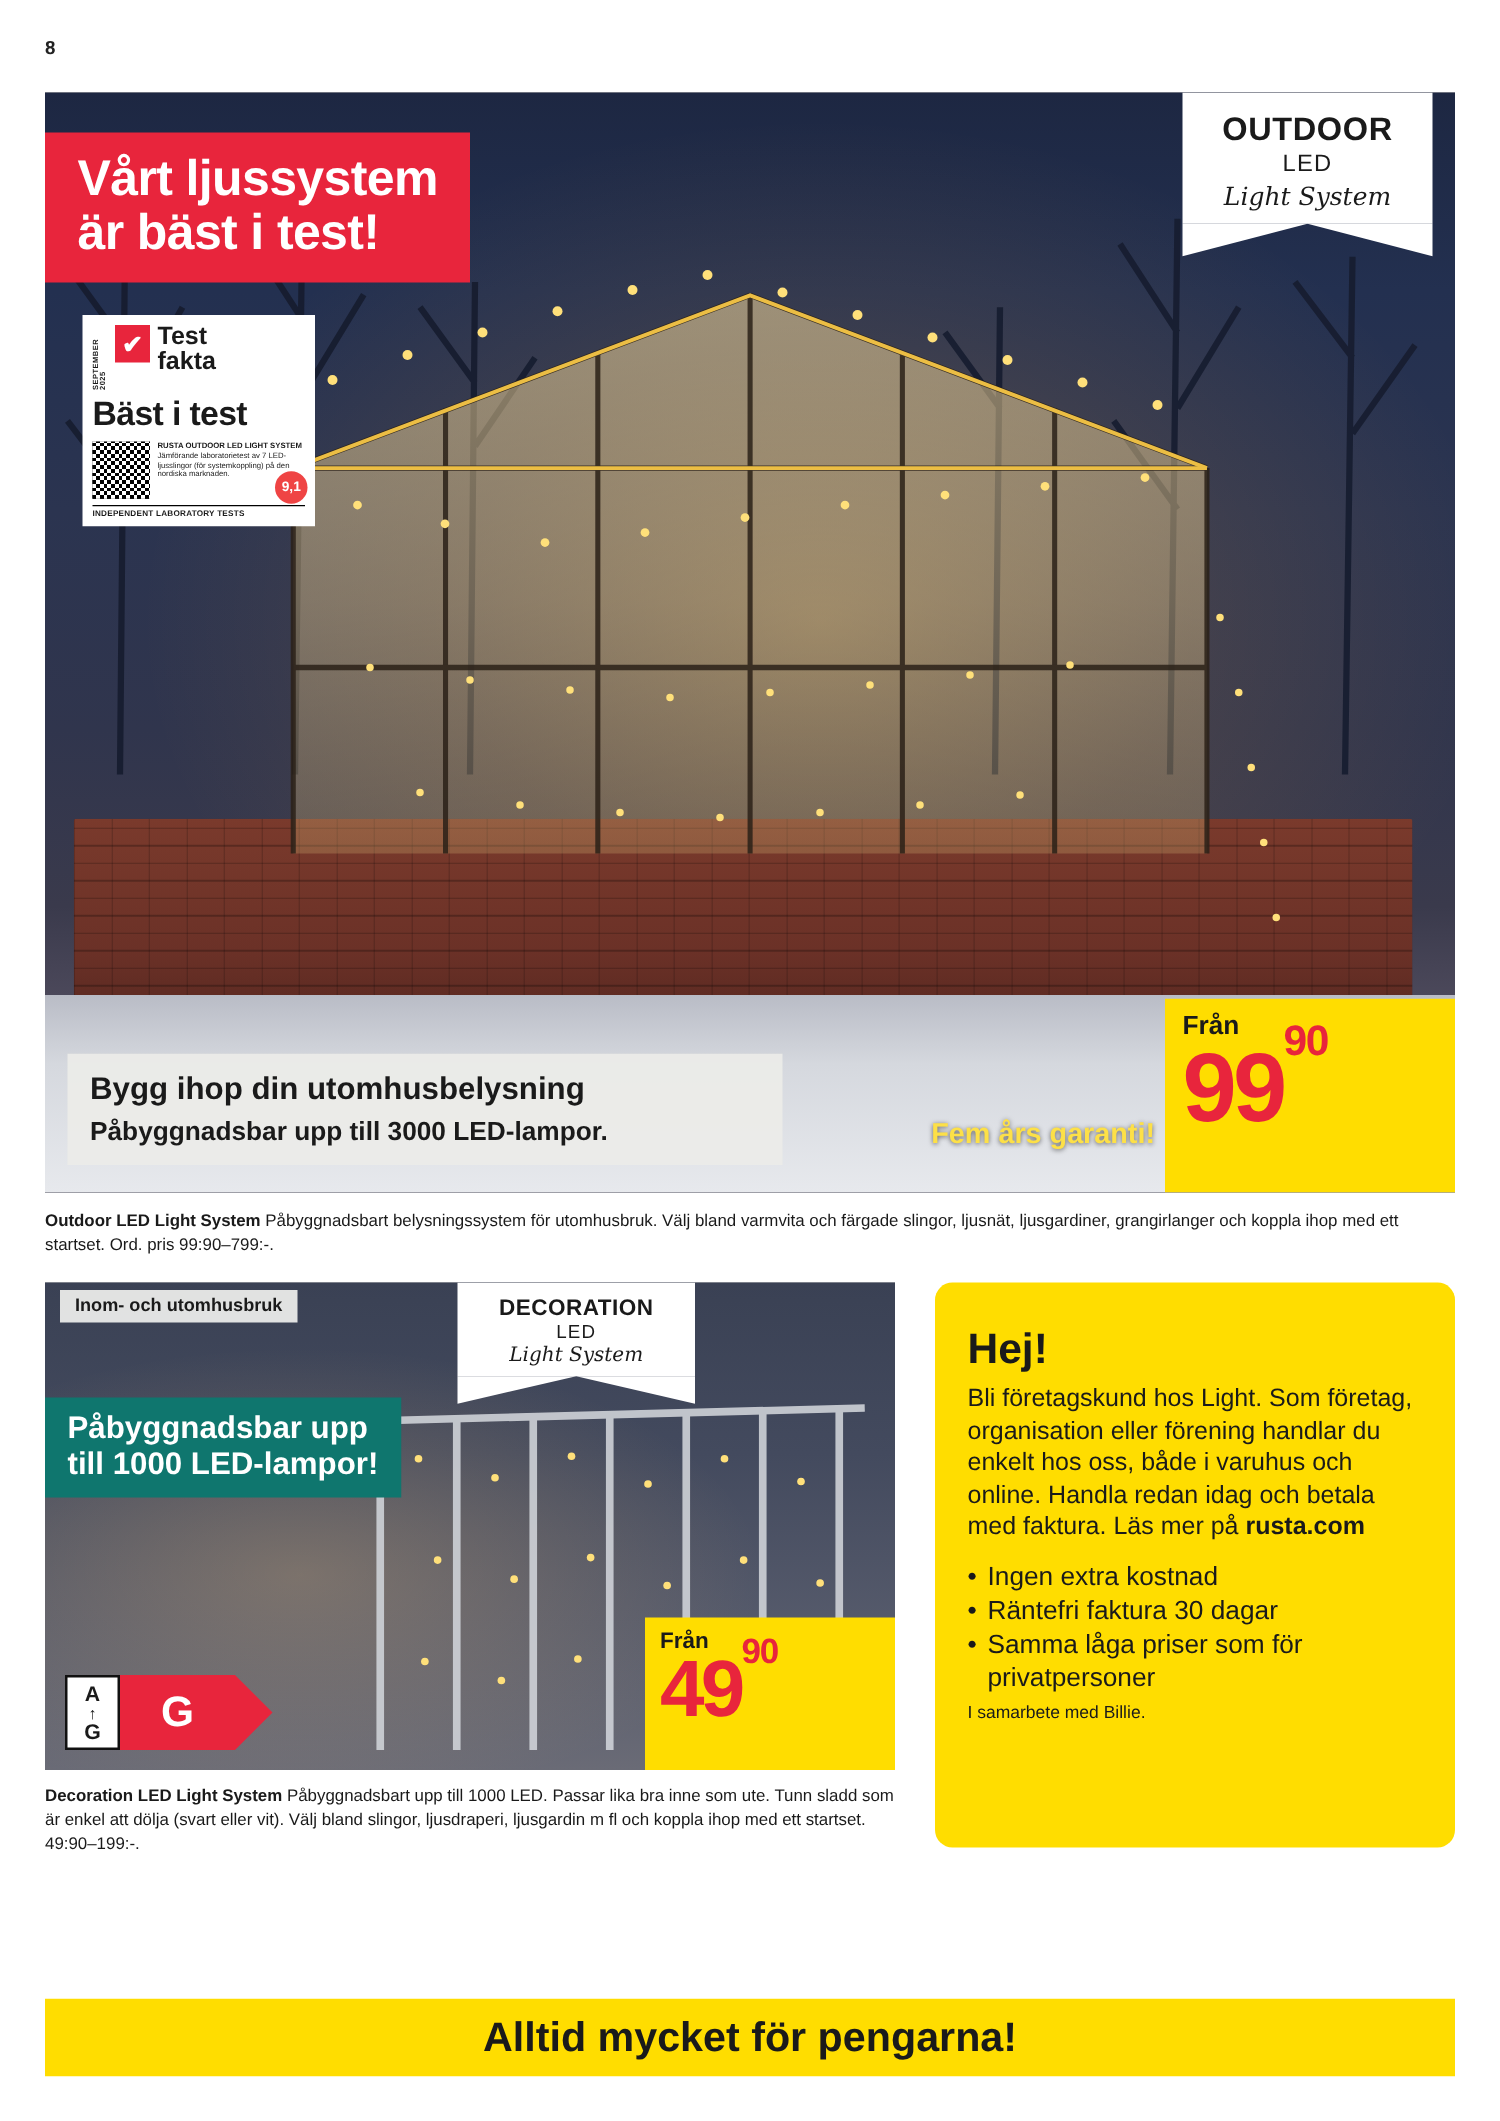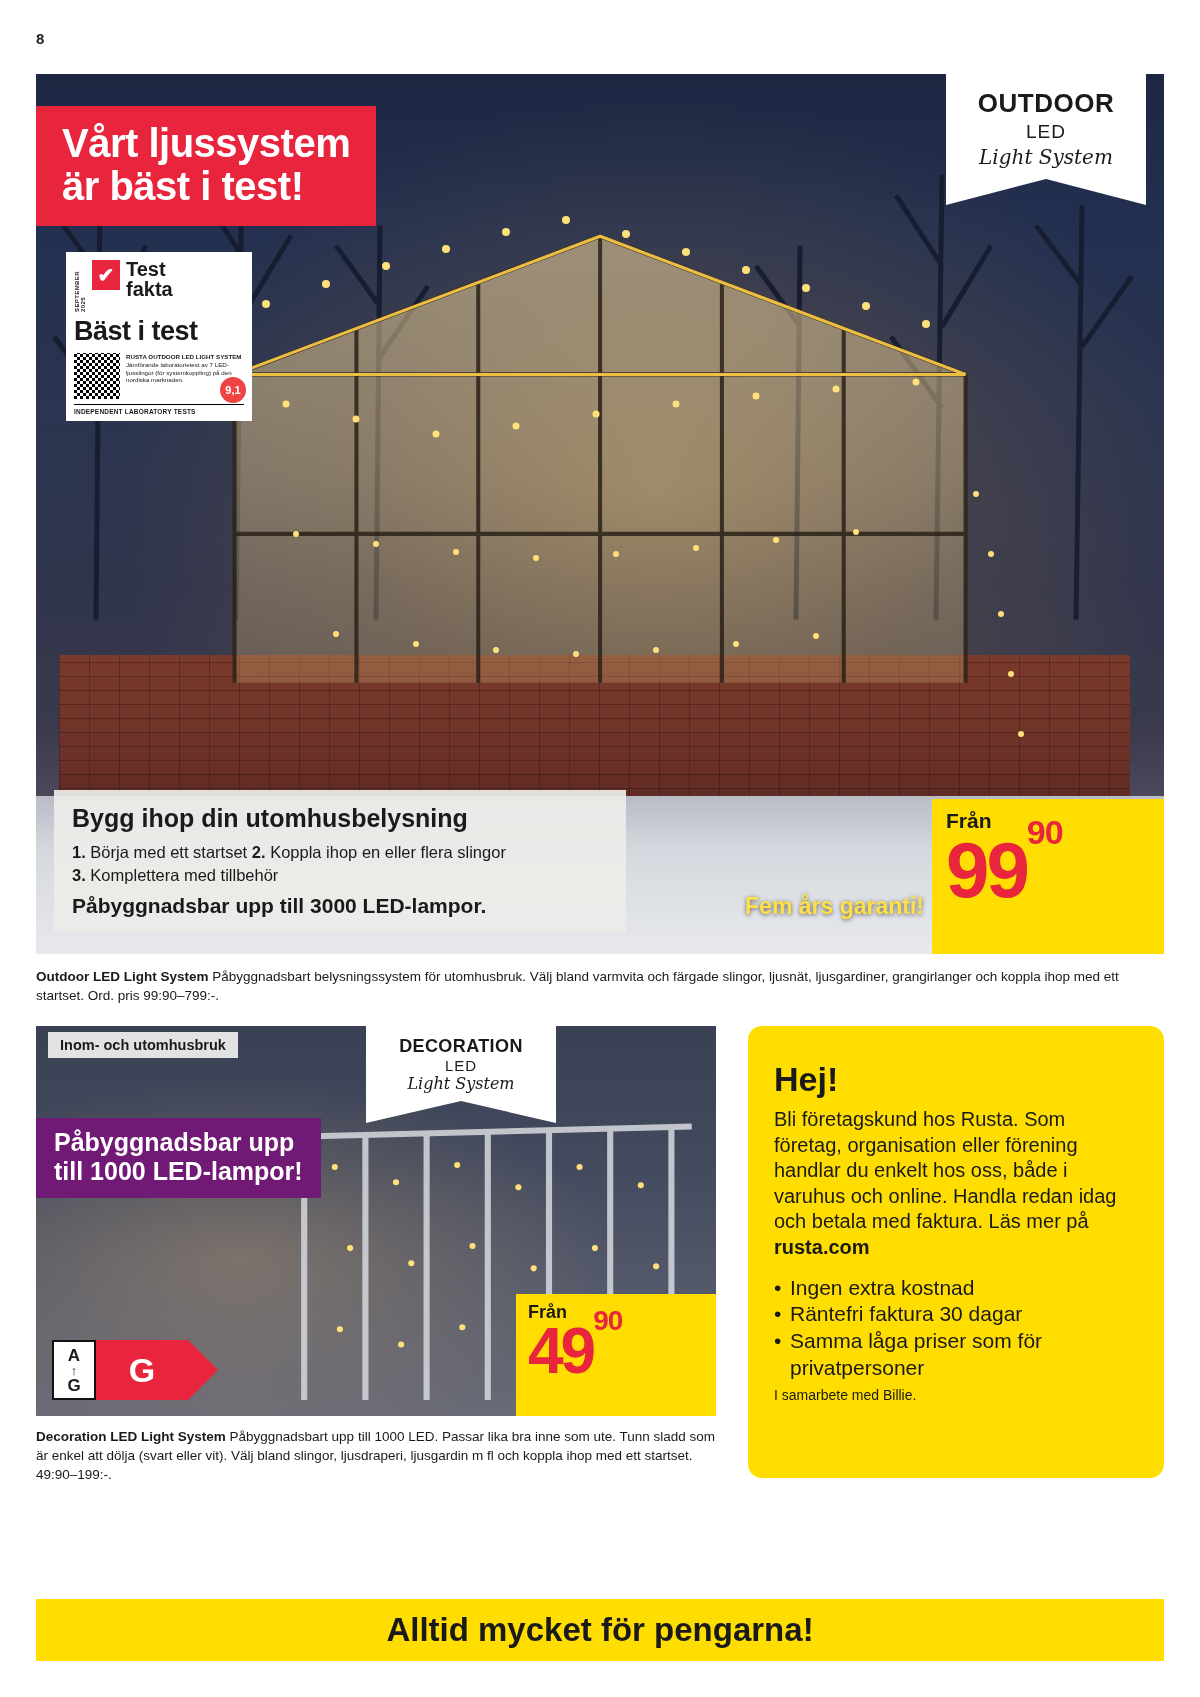--- a/index.html
+++ b/index.html
@@ -176,21 +176,21 @@
     content:""; position:absolute; left:0; right:0; bottom:-22px;
     border-left:95px solid #fff; border-right:95px solid #fff;
     border-bottom:22px solid transparent;
   }
   .deco-tag .l1 { font-size:18px; font-weight:800; letter-spacing:0.4px; }
   .deco-tag .l2 { font-size:15px; letter-spacing:1px; }
   .deco-tag .l3 { font-size:16px; font-style:italic; font-family:"DejaVu Serif", serif; }
 
   .red-banner2 {
     position:absolute; left:0px; top:92px;
-    background:#701a75; color:#fff; padding:10px 18px 12px 18px;
+    background:#0f766e; color:#fff; padding:10px 18px 12px 18px;
     font-size:25px; font-weight:800; line-height:1.15;
   }
   .energy {
     position:absolute; left:16px; bottom:16px;
     display:flex; align-items:stretch; height:60px;
   }
   .energy-ag {
     background:#fff; border:2px solid #111; width:44px;
     display:flex; flex-direction:column; align-items:center; justify-content:center;
     font-weight:800; font-size:17px; line-height:1.0;
@@ -368,28 +368,20 @@
         <div>RUSTA OUTDOOR LED LIGHT SYSTEM</div>
         <div class="small">Jämförande laboratorietest av 7 LED-ljusslingor (för systemkoppling) på den nordiska marknaden.</div>
       </div>
     </div>
     <div class="badge-score">9,1</div>
     <div class="badge-foot">INDEPENDENT LABORATORY TESTS</div>
   </div>
 
   <div class="bygg">
     <h3>Bygg ihop din utomhusbelysning</h3>
-    <div class="steps">
-      <span><b>1.</b>
-      <span>Börja med ett startset</span></span>
-      <span> <b>2.</b>
-      <span>Koppla ihop en eller flera slingor</span></span><br>
-      <span><b>3.</b>
-      <span>Komplettera med tillbehör</span></span>
-    </div>
     <div class="upp">Påbyggnadsbar upp till 3000 LED-lampor.</div>
   </div>
 
   <div class="garanti">Fem års garanti!</div>
 
   <div class="price-box">
     <div class="fran">Från</div>
     <div class="num">
       <span>99</span><sup>90</sup>
     </div>
@@ -465,21 +457,21 @@
     </div>
   </div>
 </div>
 
 <div class="caption2">
   <b>Decoration LED Light System</b><span> Påbyggnadsbart upp till 1000 LED. Passar lika bra inne som ute. Tunn sladd som är enkel att dölja (svart eller vit). Välj bland slingor, ljusdraperi, ljusgardin m fl och koppla ihop med ett startset. 49:90–199:-.</span>
 </div>
 
 <div class="hej">
   <h2>Hej!</h2>
-  <p class="intro"><span>Bli företagskund hos Rusta. Som företag, organisation eller förening handlar du enkelt hos oss, både i varuhus och online. Handla redan idag och betala med faktura. Läs mer på </span><b>rusta.com</b></p>
+  <p class="intro"><span>Bli företagskund hos Light. Som företag, organisation eller förening handlar du enkelt hos oss, både i varuhus och online. Handla redan idag och betala med faktura. Läs mer på </span><b>rusta.com</b></p>
   <ul>
     <li>Ingen extra kostnad</li>
     <li>Räntefri faktura 30 dagar</li>
     <li>Samma låga priser som för privatpersoner</li>
   </ul>
   <div class="sub">I samarbete med Billie.</div>
 </div>
 
 <div class="footer">
   <span>Alltid mycket för pengarna!</span>

